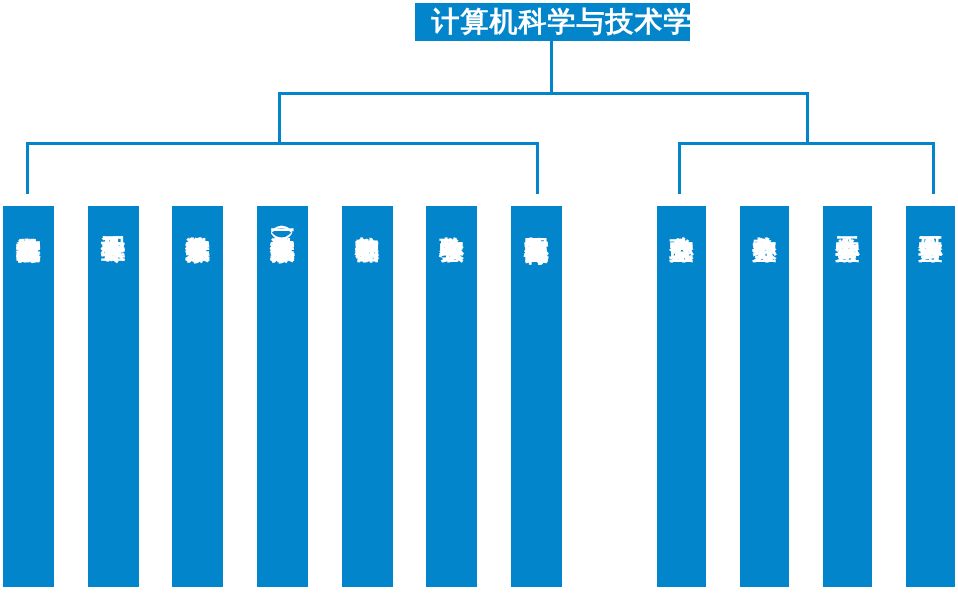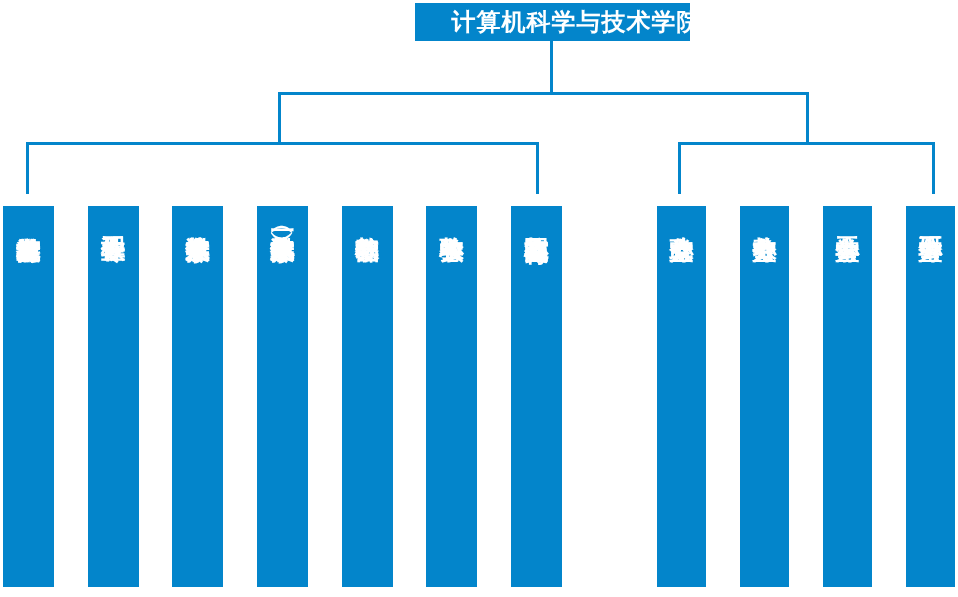--- a/index.html
+++ b/index.html
@@ -6,21 +6,21 @@
   * { box-sizing:border-box; }
   html,body { margin:0; padding:0; background:#ffffff; }
   .chart {
     position:relative; width:958px; height:597px; overflow:hidden;
     background:#ffffff;
     font-family:"Liberation Sans", sans-serif;
   }
   .root-box {
     position:absolute; left:415px; top:3px; width:275px; height:38px;
     background:var(--primary); color:var(--text-on-primary);
-    font-size:24px; font-weight:bold; letter-spacing:1px;
+    font-size:28px; font-weight:bold; letter-spacing:1px;
     display:flex; align-items:center; justify-content:center;
     white-space:nowrap;
     padding-left:48px;
   }
   .line { position:absolute; background:var(--primary); }
   .line.v { width:3px; }
   .line.h { height:3px; }
   .group {
     position:absolute; top:206px;
     display:flex; justify-content:space-between;

